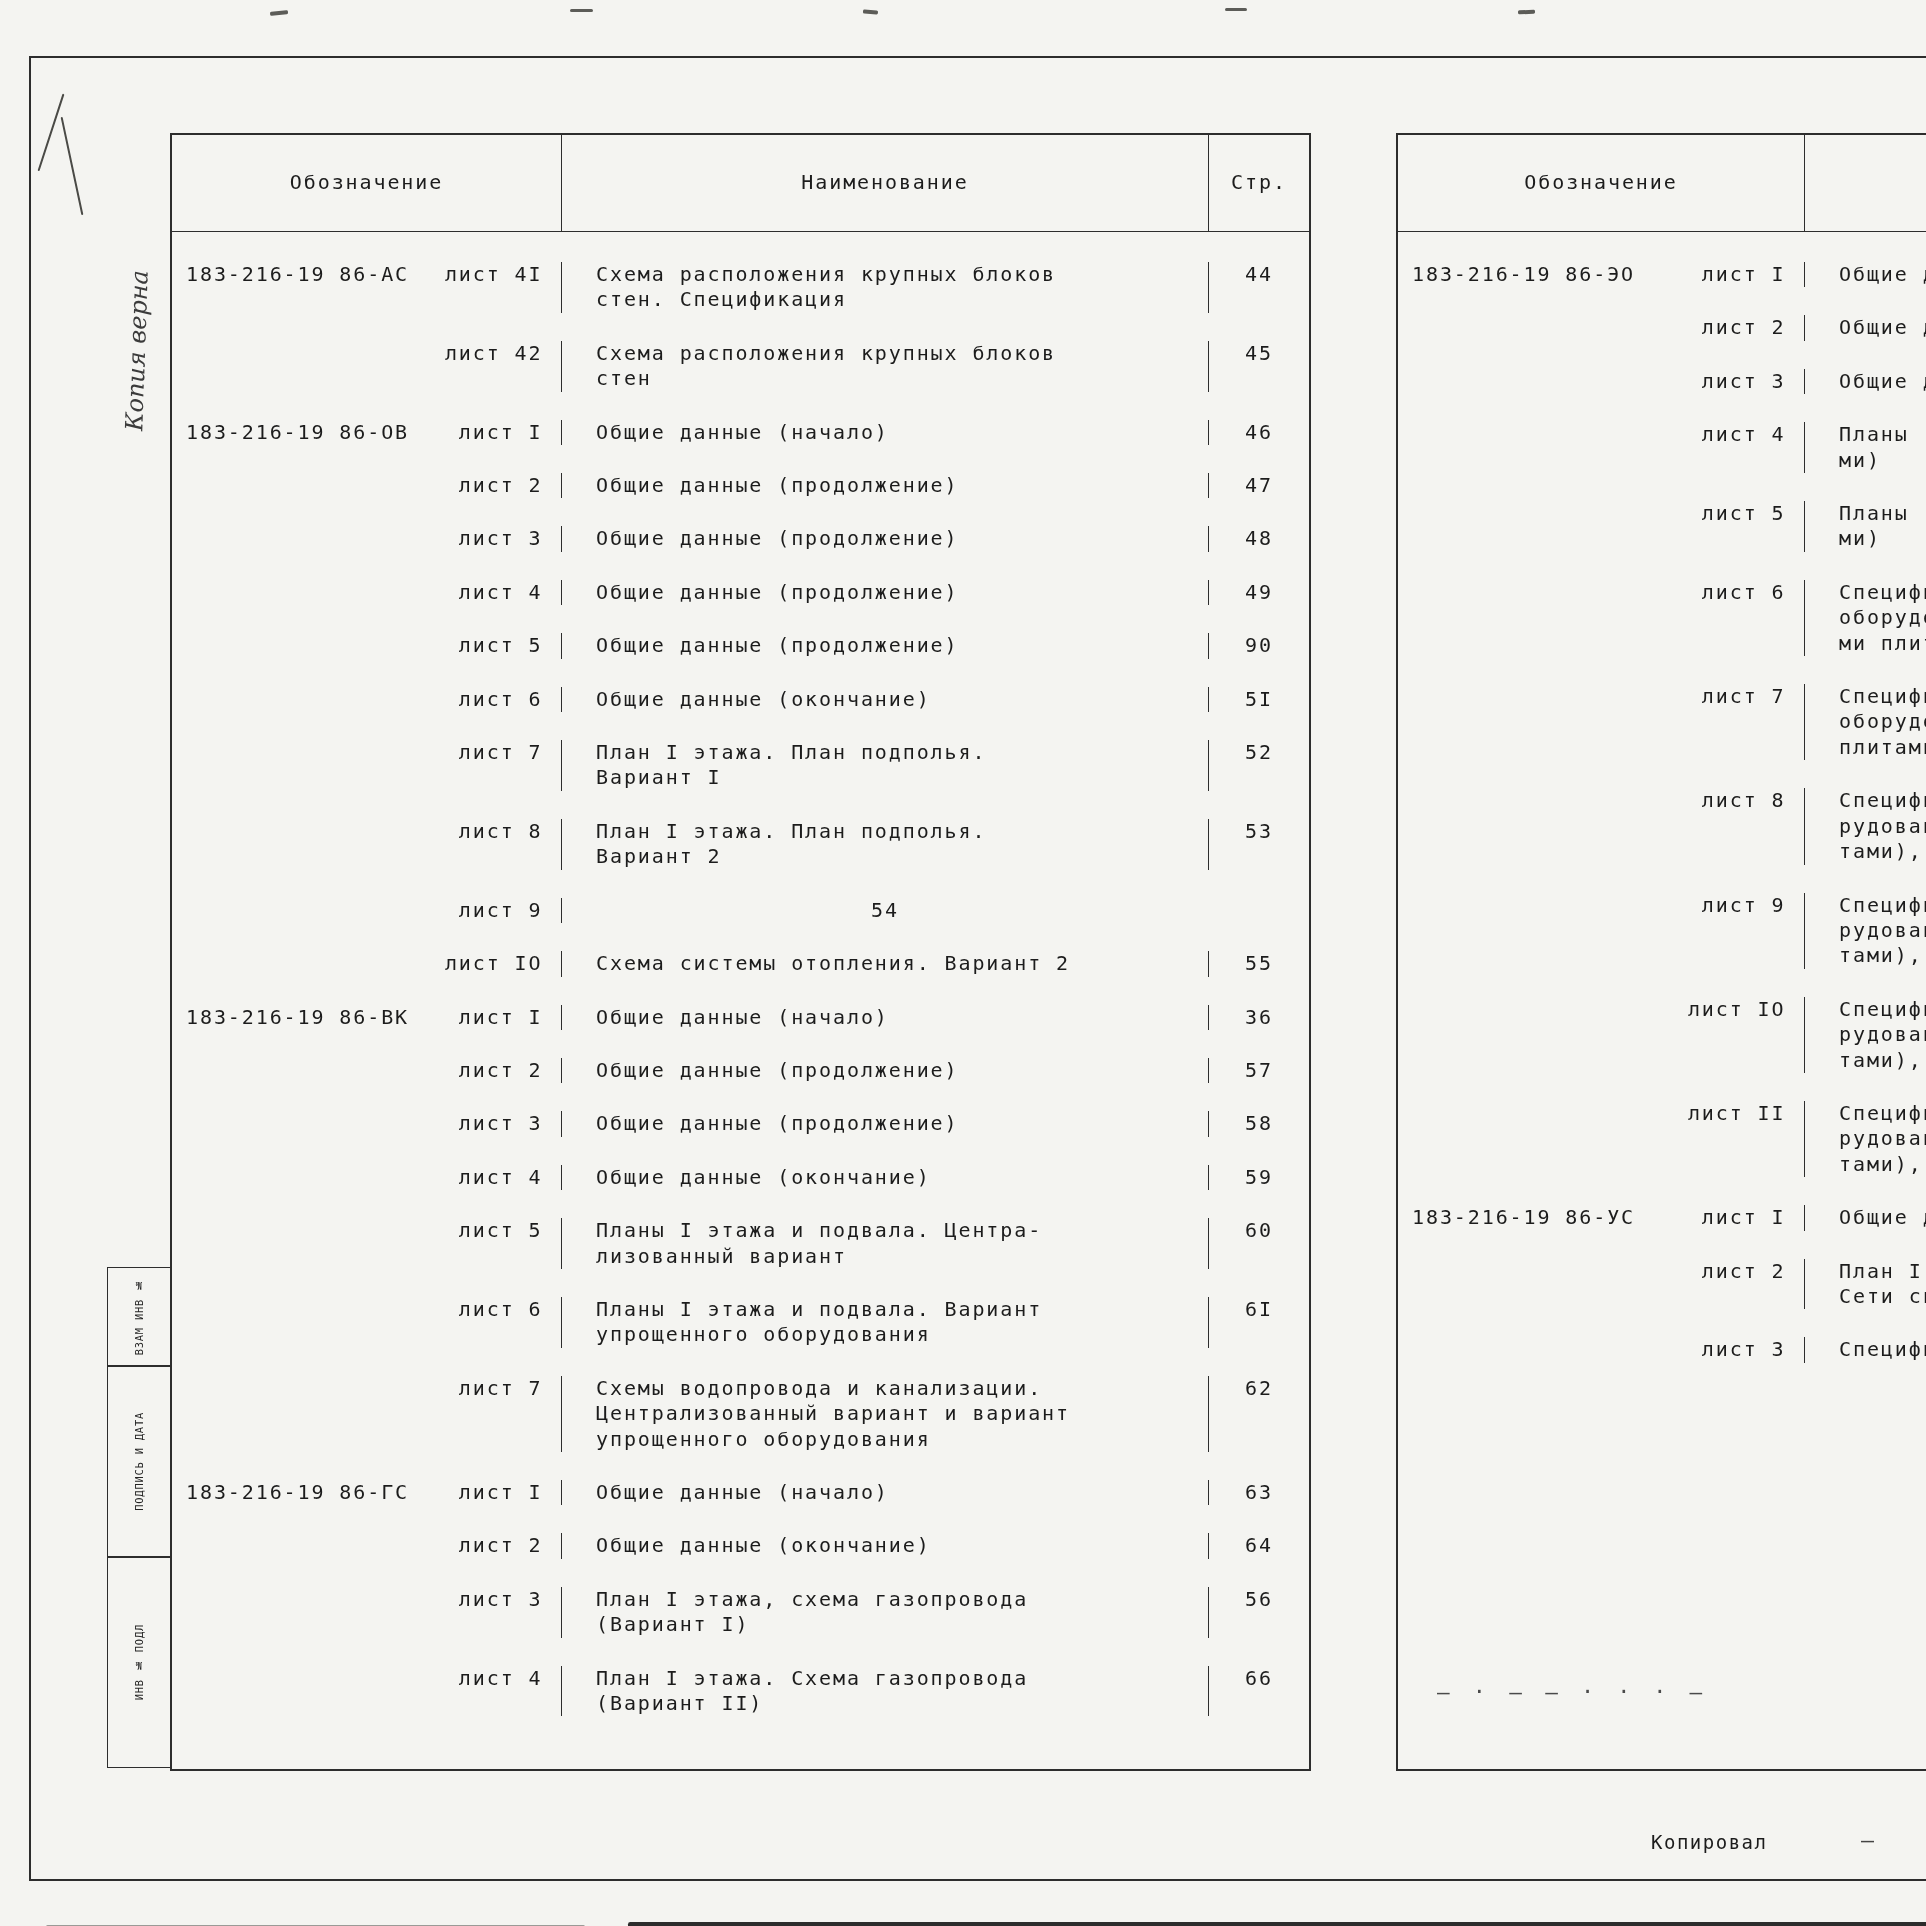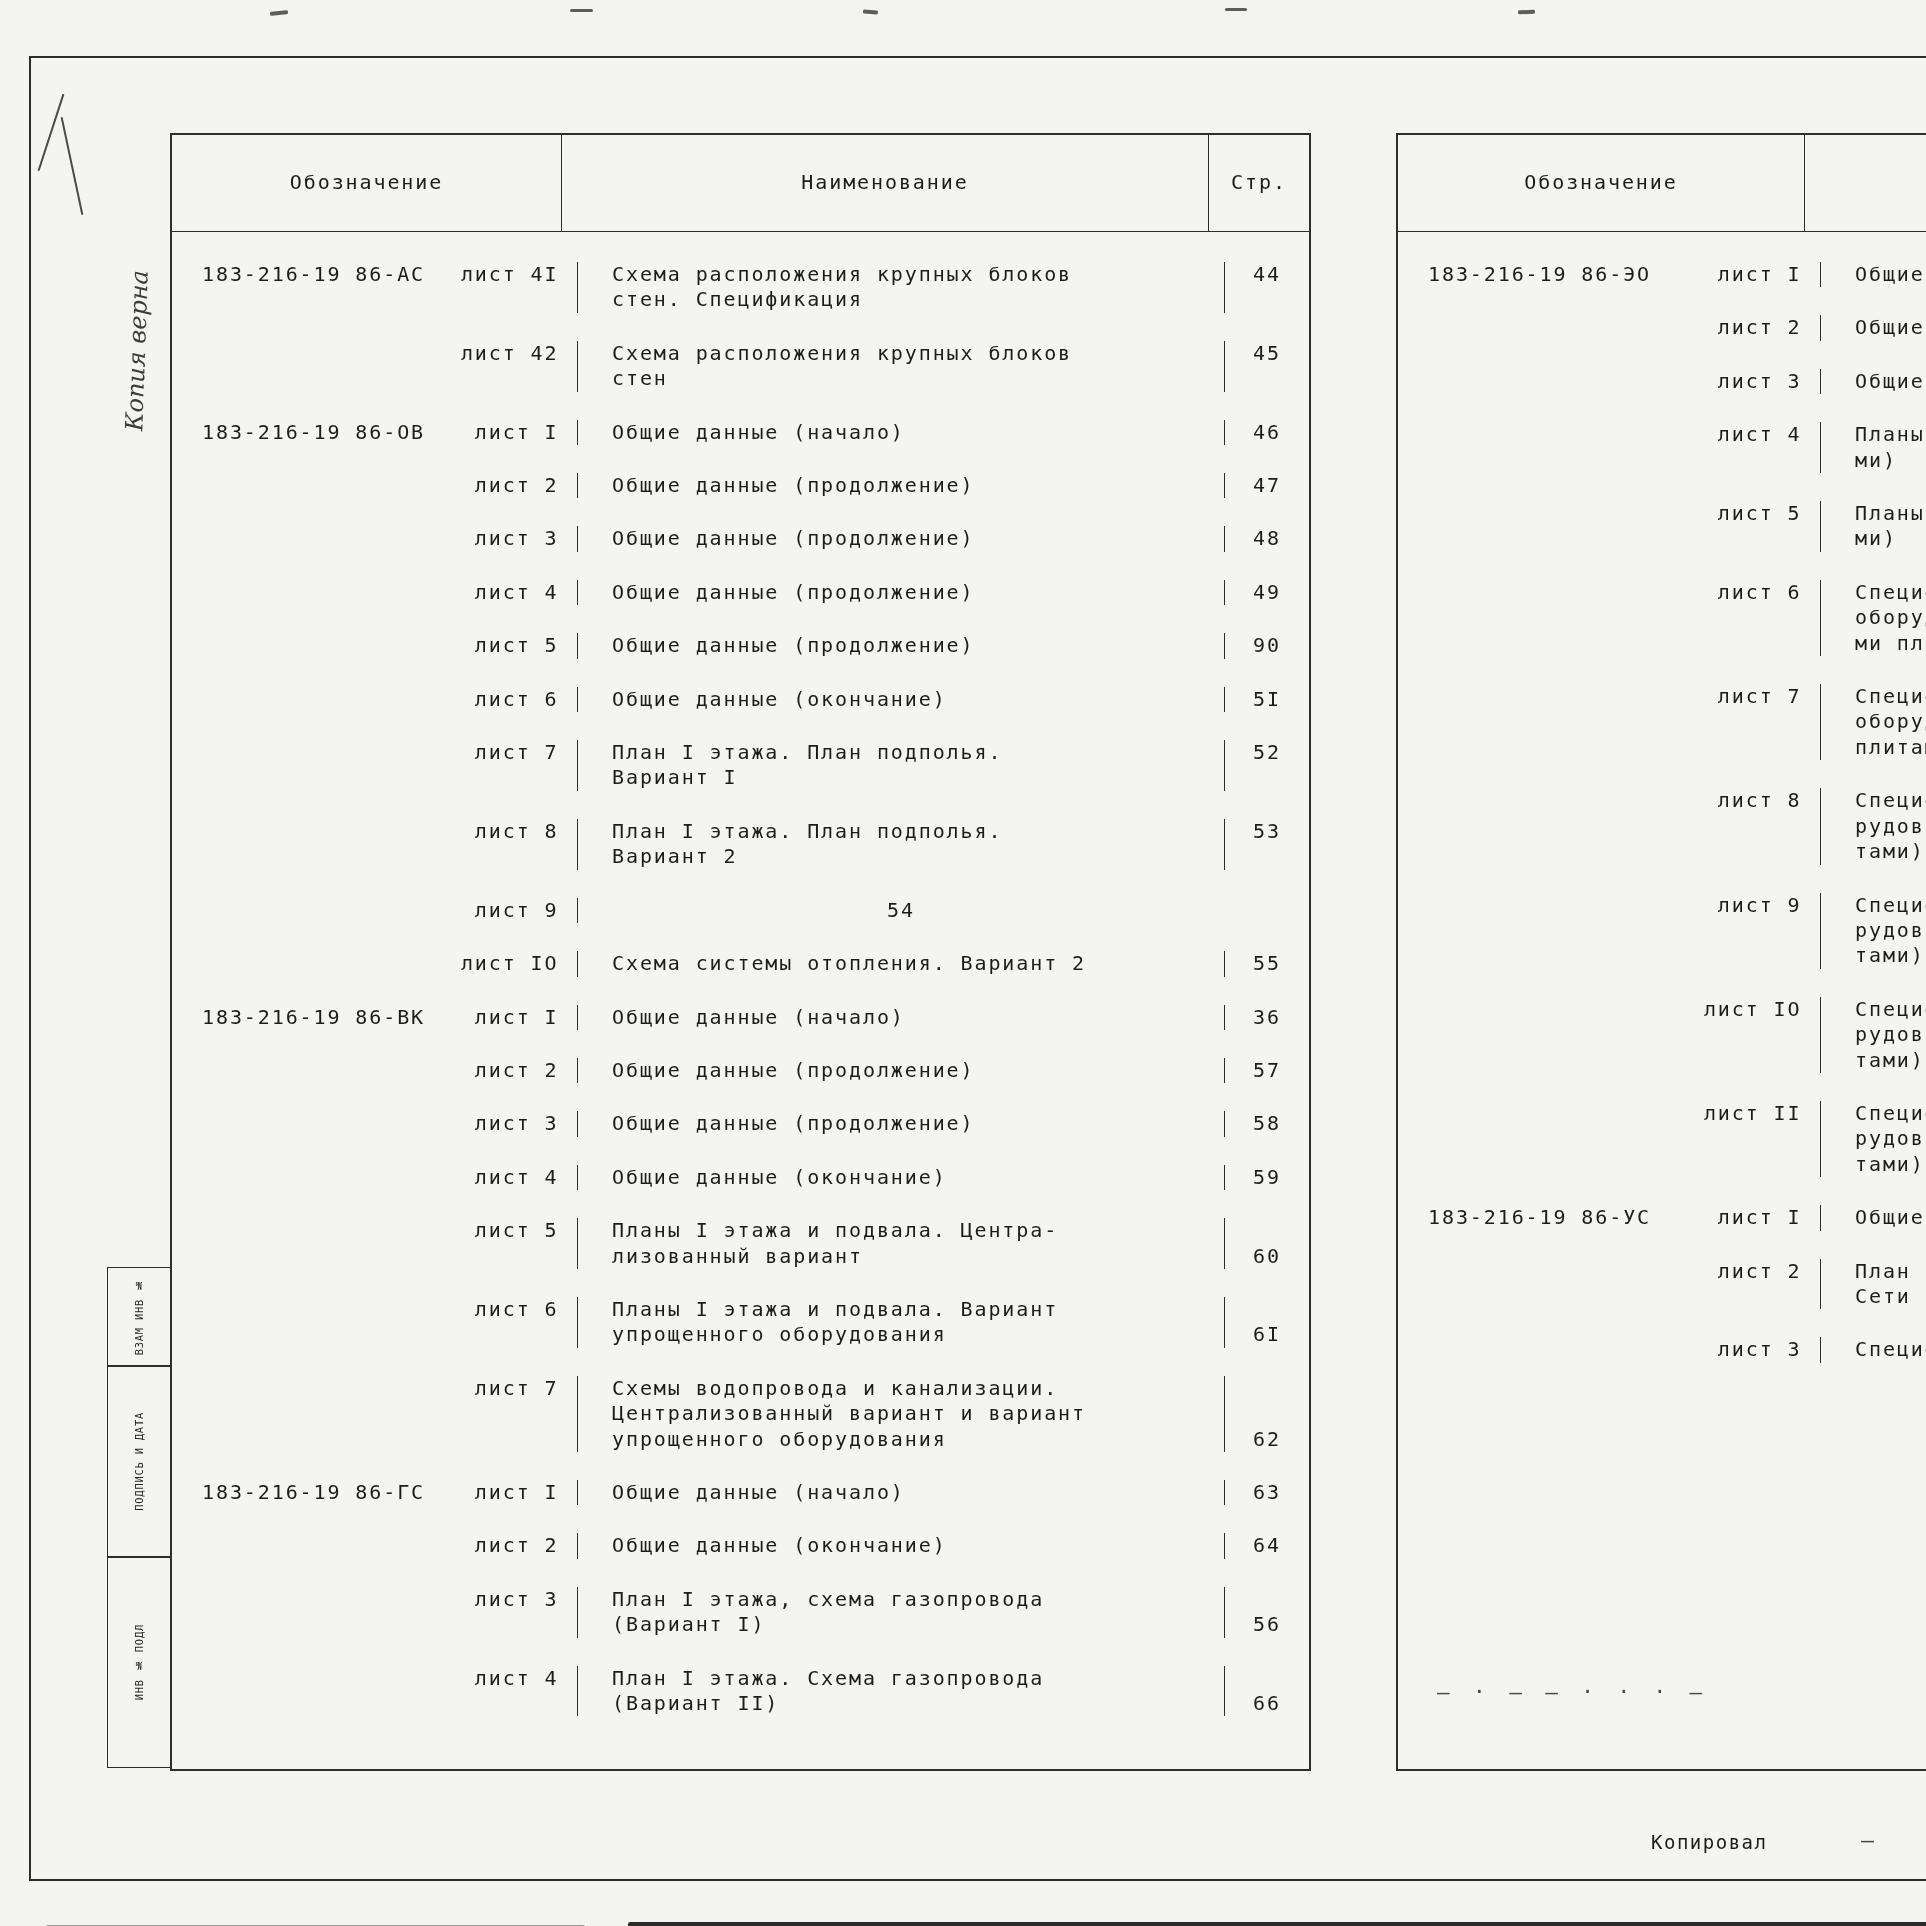--- a/index.html
+++ b/index.html
@@ -24,31 +24,31 @@
   .toc-left{left:170px;width:1141px;--c1:389px;--c2:647px;}
   .toc-right{left:1396px;width:1141px;--c1:406px;--c2:630px;}
 
   .thead,.row{display:grid;grid-template-columns:var(--c1) var(--c2) 1fr;}
   .thead{height:97px;border-bottom:1.9px solid #2d2d2d;box-sizing:border-box;}
   .th{display:flex;align-items:center;justify-content:center;}
   .th-name,.cell-name{border-left:1.9px solid #2d2d2d;}
   .th-page,.cell-page{border-left:1.9px solid #2d2d2d;}
 
   .rows{padding-top:30px;}
-  .row{margin-bottom:28px;margin-left:16px;}
+  .row{margin-bottom:28px;}
   .cell{box-sizing:border-box;}
   .cell-designation{
     display:flex;justify-content:space-between;align-items:flex-start;
     padding:0 18.5px 0 14px;
   }
   .cell-designation .code{white-space:nowrap;}
   .cell-designation .sheet{white-space:nowrap;}
   .cell-name{padding:0 7.7px 0 34px;}
   .cell-name span{white-space:pre-line;display:block;}
-  .cell-page{display:flex;justify-content:center;align-items:flex-end;}
+  .cell-page{display:flex;justify-content:center;}
   .cell-page.pt{align-items:flex-start;}
 
   
   .stamp-column{
     position:absolute;left:107px;top:1267px;width:64px;height:503px;
     display:flex;flex-direction:column;
   }
   .stamp-cell{
     border:1.9px solid #2d2d2d;box-sizing:border-box;margin-top:-1.9px;
     display:flex;align-items:center;justify-content:center;

